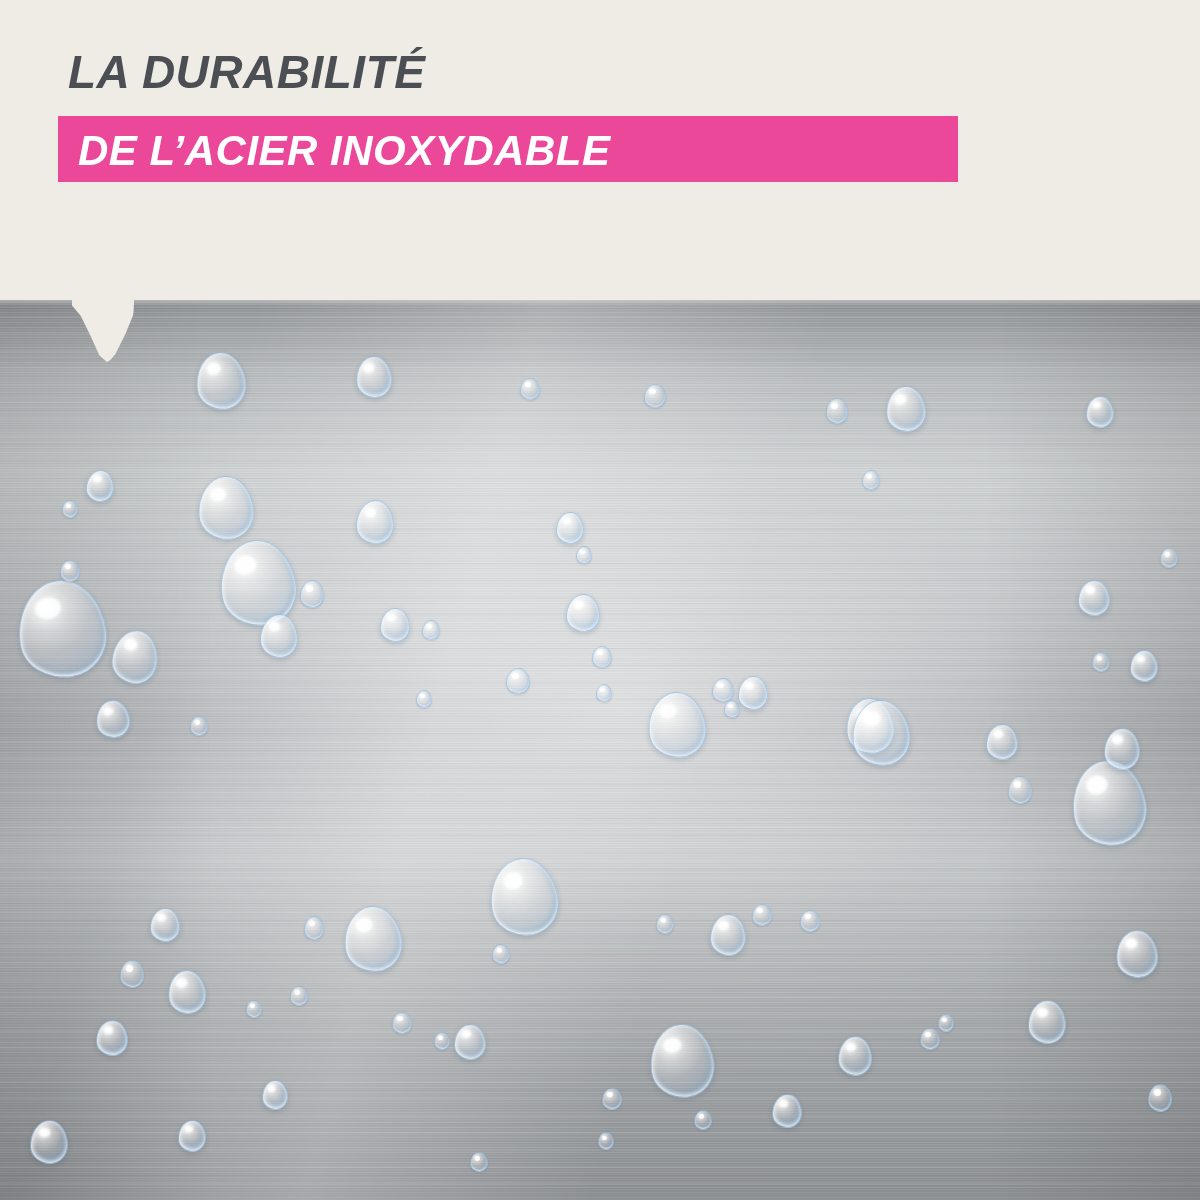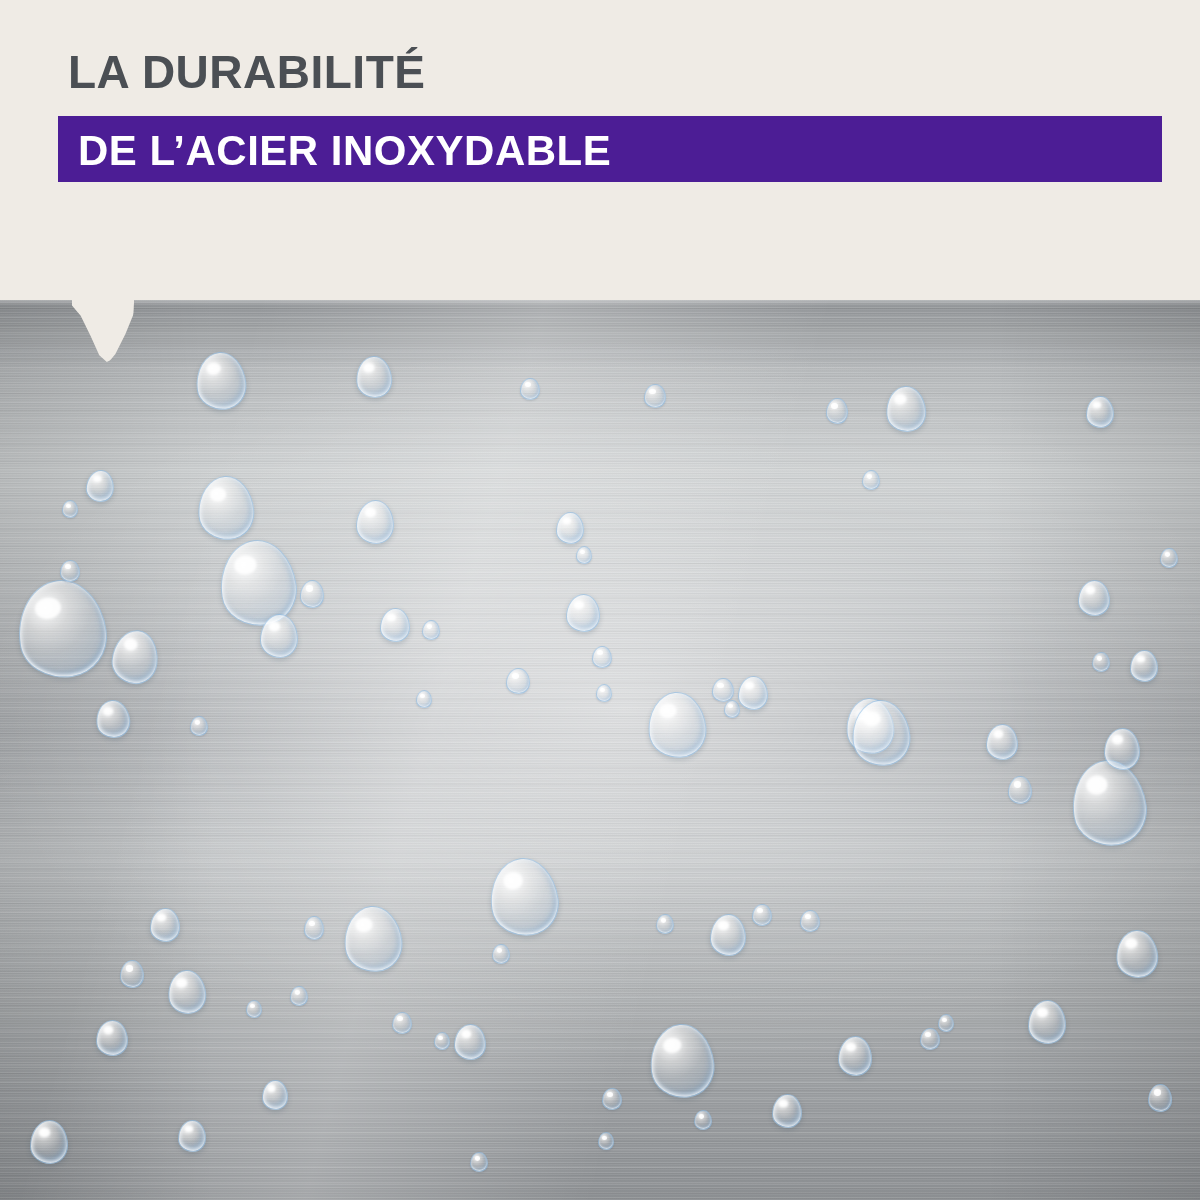--- a/index.html
+++ b/index.html
@@ -18,41 +18,42 @@
 
   
   .header-band {
     position: absolute;
     left: 0;
     top: 0;
     width: 1200px;
     height: 300px;
     background: #efebe5;
     z-index: 4;
+    font-style: italic;
   }
 
   .title-primary {
     position: absolute;
     left: 68px;
     top: 48px;
     font-size: 46px;
     font-weight: bold;
     letter-spacing: 0.5px;
     color: #4b4f54;
     line-height: 1.05;
     white-space: nowrap;
   }
 
   .title-bar {
     position: absolute;
     left: 58px;
     top: 116px;
-    width: 1104px;
+    width: 900px;
     height: 66px;
-    background: #4c1d95;
+    background: #ec4899;
   }
   .title-secondary {
     position: absolute;
     left: 20px;
     top: 11px;
     font-size: 42px;
     font-weight: bold;
     letter-spacing: 0.5px;
     color: #ffffff;
     white-space: nowrap;

